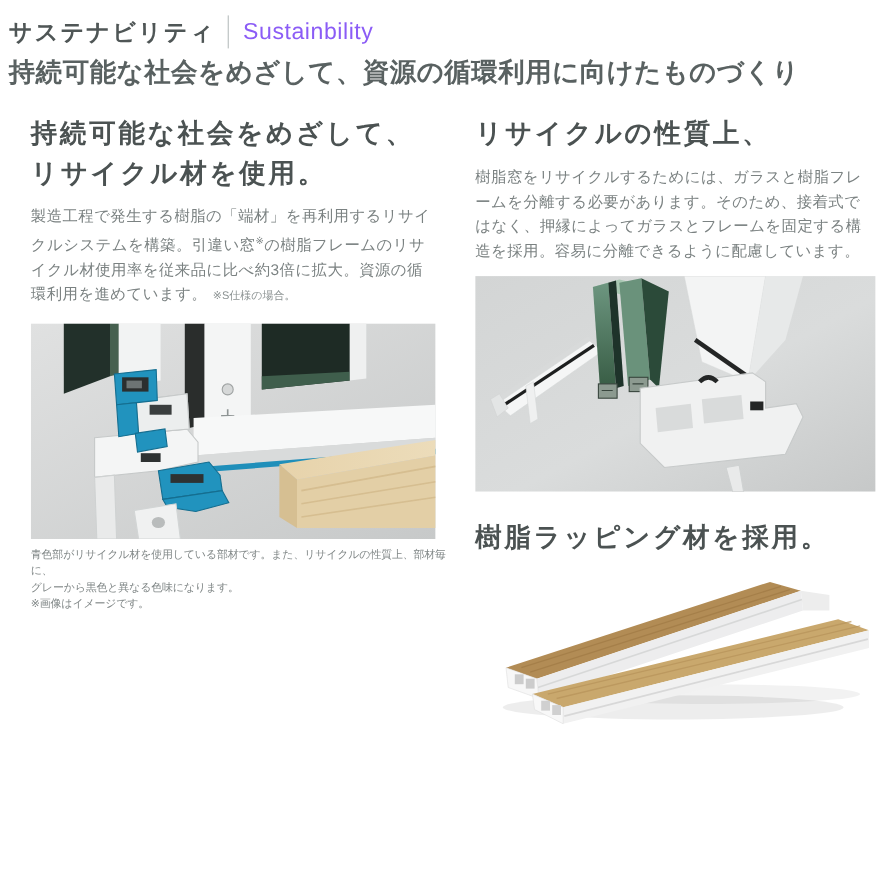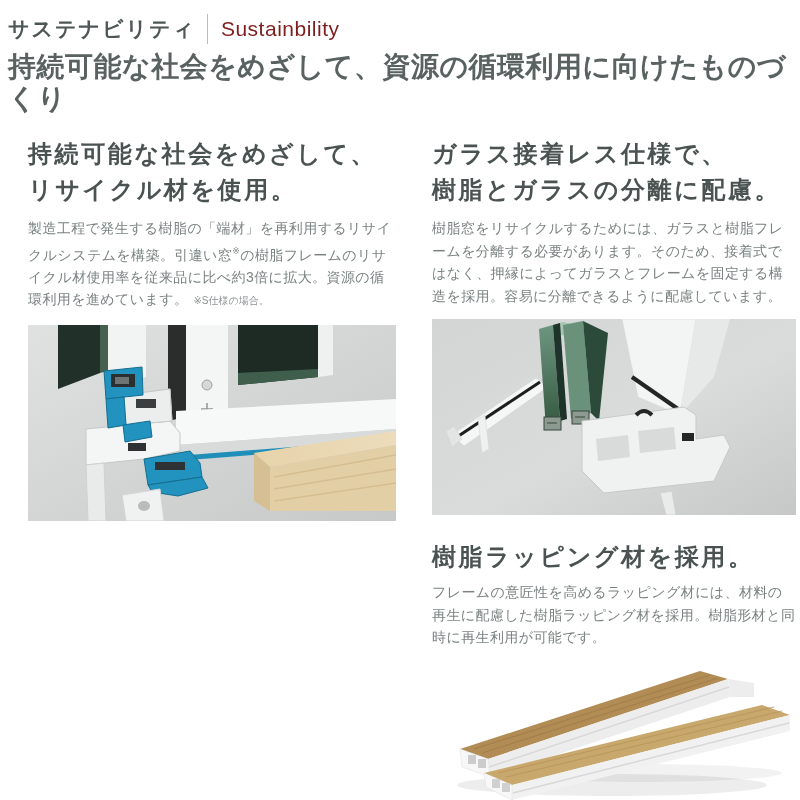--- a/index.html
+++ b/index.html
@@ -5,23 +5,23 @@
   html,body{margin:0;padding:0;}
   body{
     width:800px;height:800px;background:#ffffff;overflow:hidden;
     font-family:"Liberation Sans","DejaVu Sans",sans-serif;
     color:#4d5454;
   }
   
   .hdr{display:flex;align-items:center;padding:12px 0 0 8px;height:34px;text-align:right;}
   .hdr-jp{font-size:21px;font-weight:bold;color:#4f5656;letter-spacing:2px;}
   .hdr-div{width:1px;height:30px;background:#b7bdbd;margin:0 13px 0 11px;}
-  .hdr-en{font-size:21px;color:#7f1d1d;letter-spacing:0.5px;}
+  .hdr-en{font-size:21px;color:#8b5cf6;letter-spacing:0.5px;}
   
-  .banner{margin:5px 0 0 8px;font-size:28px;font-weight:bold;color:#596161;letter-spacing:0.5px;line-height:32px;}
+  .banner{margin:5px 0 0 8px;font-size:24px;font-weight:bold;color:#596161;letter-spacing:0.5px;line-height:32px;}
   
   .cols{display:flex;margin-top:21px;padding-left:28px;}
   .col-l{width:368px;margin-right:36px;flex:none;}
   .col-r{width:364px;flex:none;}
   h2.sec{font-size:24px;font-weight:600;color:#4b5252;letter-spacing:2.6px;line-height:36px;margin:0 0 9px 0;}
   p.body{font-size:14px;color:#7b8282;letter-spacing:0.4px;line-height:22.5px;margin:0 0 12px 0;}
   sup.mark{font-size:9px;vertical-align:super;}
   span.note{font-size:10px;color:#8b9292;margin-left:5px;letter-spacing:0;text-align:right;}
   figure{margin:0;line-height:0;}
   .cap{margin-top:7px;font-size:10px;color:#808787;line-height:15px;letter-spacing:-0.2px;width:380px;}
@@ -103,28 +103,32 @@
         <rect x="87" y="52" width="14" height="7" fill="#6d7474"></rect>
         <rect x="127" y="137" width="30" height="8" fill="#2e3232"></rect>
         <rect x="100" y="118" width="18" height="8" fill="#2e3232"></rect>
 
         <polygon points="58,140 76,138 78,196 60,196" fill="#e9eaea" stroke="#cfd2d2"></polygon>
         <polygon points="94,170 132,164 136,196 98,196" fill="#f0f1f1" stroke="#d2d5d5"></polygon>
         <ellipse cx="116" cy="181" rx="6" ry="5" fill="#b9bcbc"></ellipse>
       </svg>
     </figure>
 
+    <div class="cap">
+      <div>青色部がリサイクル材を使用している部材です。また、リサイクルの性質上、部材毎に、</div>
+      <div>グレーから黒色と異なる色味になります。</div>
+      <div>※画像はイメージです。</div>
+    </div>
   </section>
 
   <section class="col-r">
 
     <div>
       <h2 class="sec">
-        <div>ガラス接着レス仕様で、</div>
-        <div>樹脂とガラスの分離に配慮。</div>
+        <div>リサイクルの性質上、</div>
       </h2>
       <p class="body">樹脂窓をリサイクルするためには、ガラスと樹脂フレームを分離する必要があります。そのため、接着式ではなく、押縁によってガラスとフレームを固定する構造を採用。容易に分離できるように配慮しています。</p>
 
       <figure>
         <svg width="364" height="196" viewBox="0 0 364 196" aria-hidden="true">
           <defs>
             <linearGradient id="gR1" x1="0" y1="0" x2="1" y2="1">
               <stop offset="0" stop-color="#d3d5d5"></stop>
                 <stop offset="0.55" stop-color="#dadcdc"></stop>
                 <stop offset="1" stop-color="#c6c8c8"></stop>
@@ -162,21 +166,20 @@
           <rect x="250" y="114" width="12" height="8" fill="#242626"></rect>
           <polygon points="228,174 240,172 244,196 234,196" fill="#e9eaea" stroke="#cfd2d2"></polygon>
         </svg>
       </figure>
     </div>
 
     <div class="sec2">
       <h2 class="sec mb6">
         <div>樹脂ラッピング材を採用。</div>
       </h2>
-      <p class="body mb6">フレームの意匠性を高めるラッピング材には、材料の再生に配慮した樹脂ラッピング材を採用。樹脂形材と同時に再生利用が可能です。</p>
 
       <figure>
         <svg width="364" height="150" viewBox="0 0 364 150" aria-hidden="true">
           <rect x="0" y="0" width="364" height="150" fill="#ffffff"></rect>
           <ellipse cx="180" cy="130" rx="155" ry="11" fill="#000000" opacity="0.07"></ellipse>
           <ellipse cx="210" cy="118" rx="140" ry="9" fill="#000000" opacity="0.05"></ellipse>
 
           <polygon points="296,24 322,28 322,42 298,42" fill="#ededed"></polygon>
           <polygon points="28,94 268,16 296,24 56,104" fill="#b28c55"></polygon>
           <g stroke="#a07a45" stroke-width="1.2" opacity="0.7">

